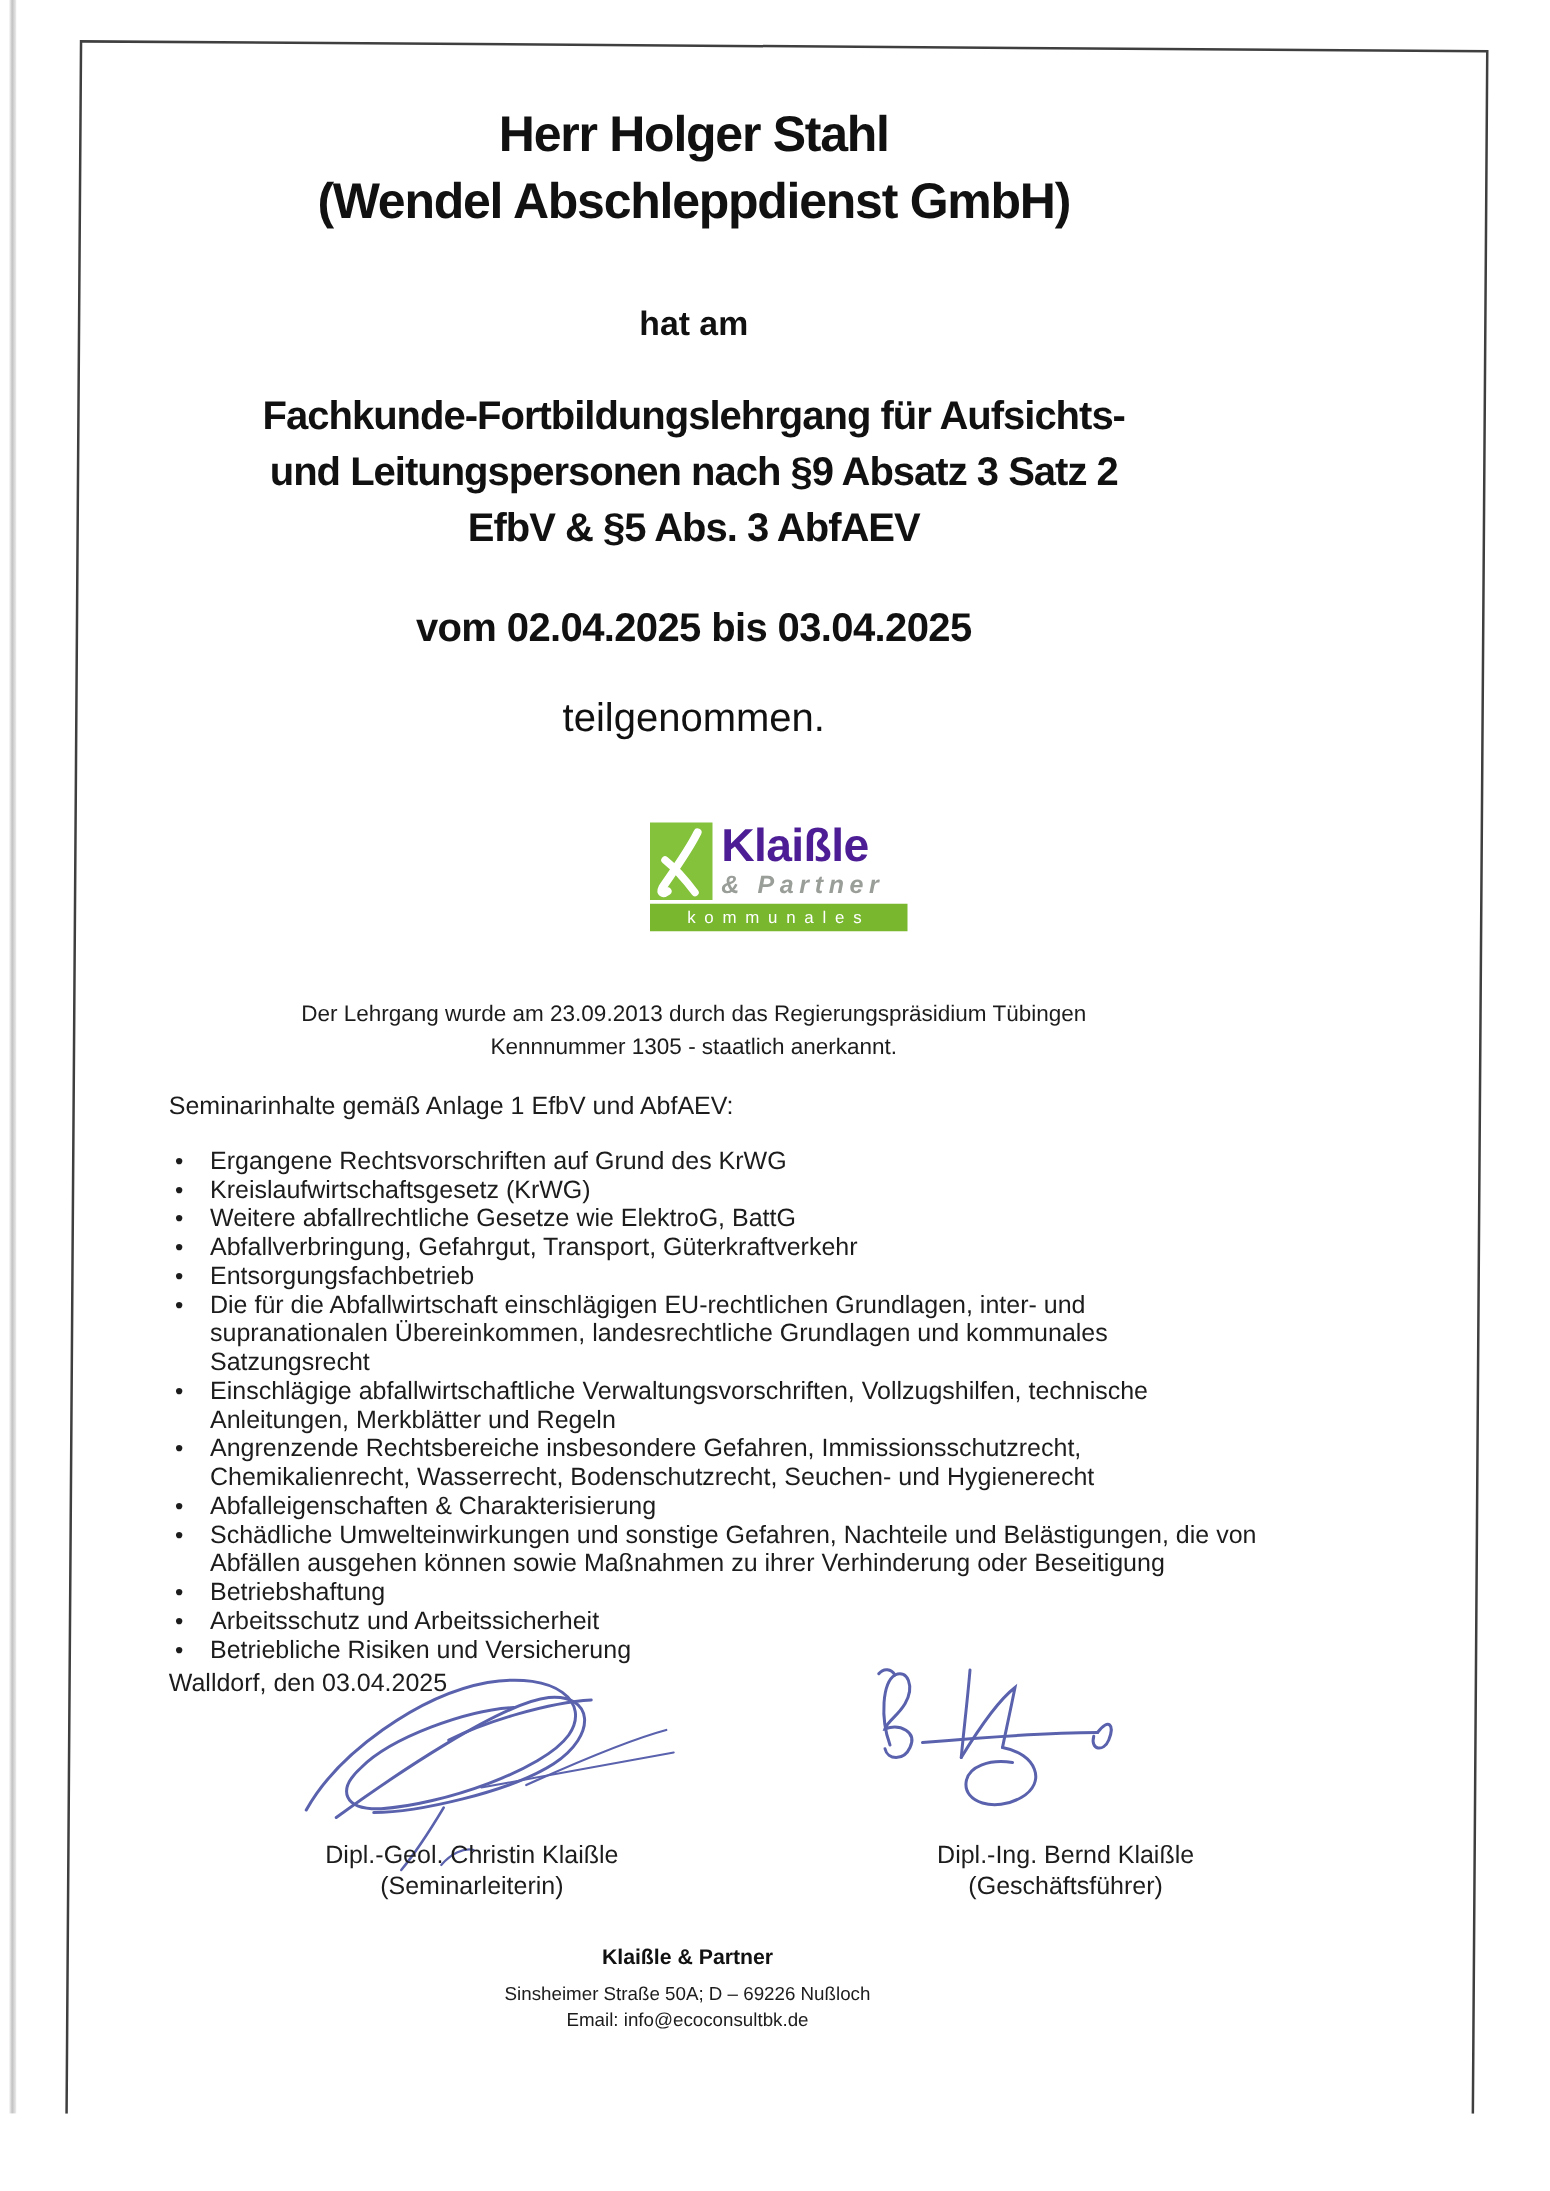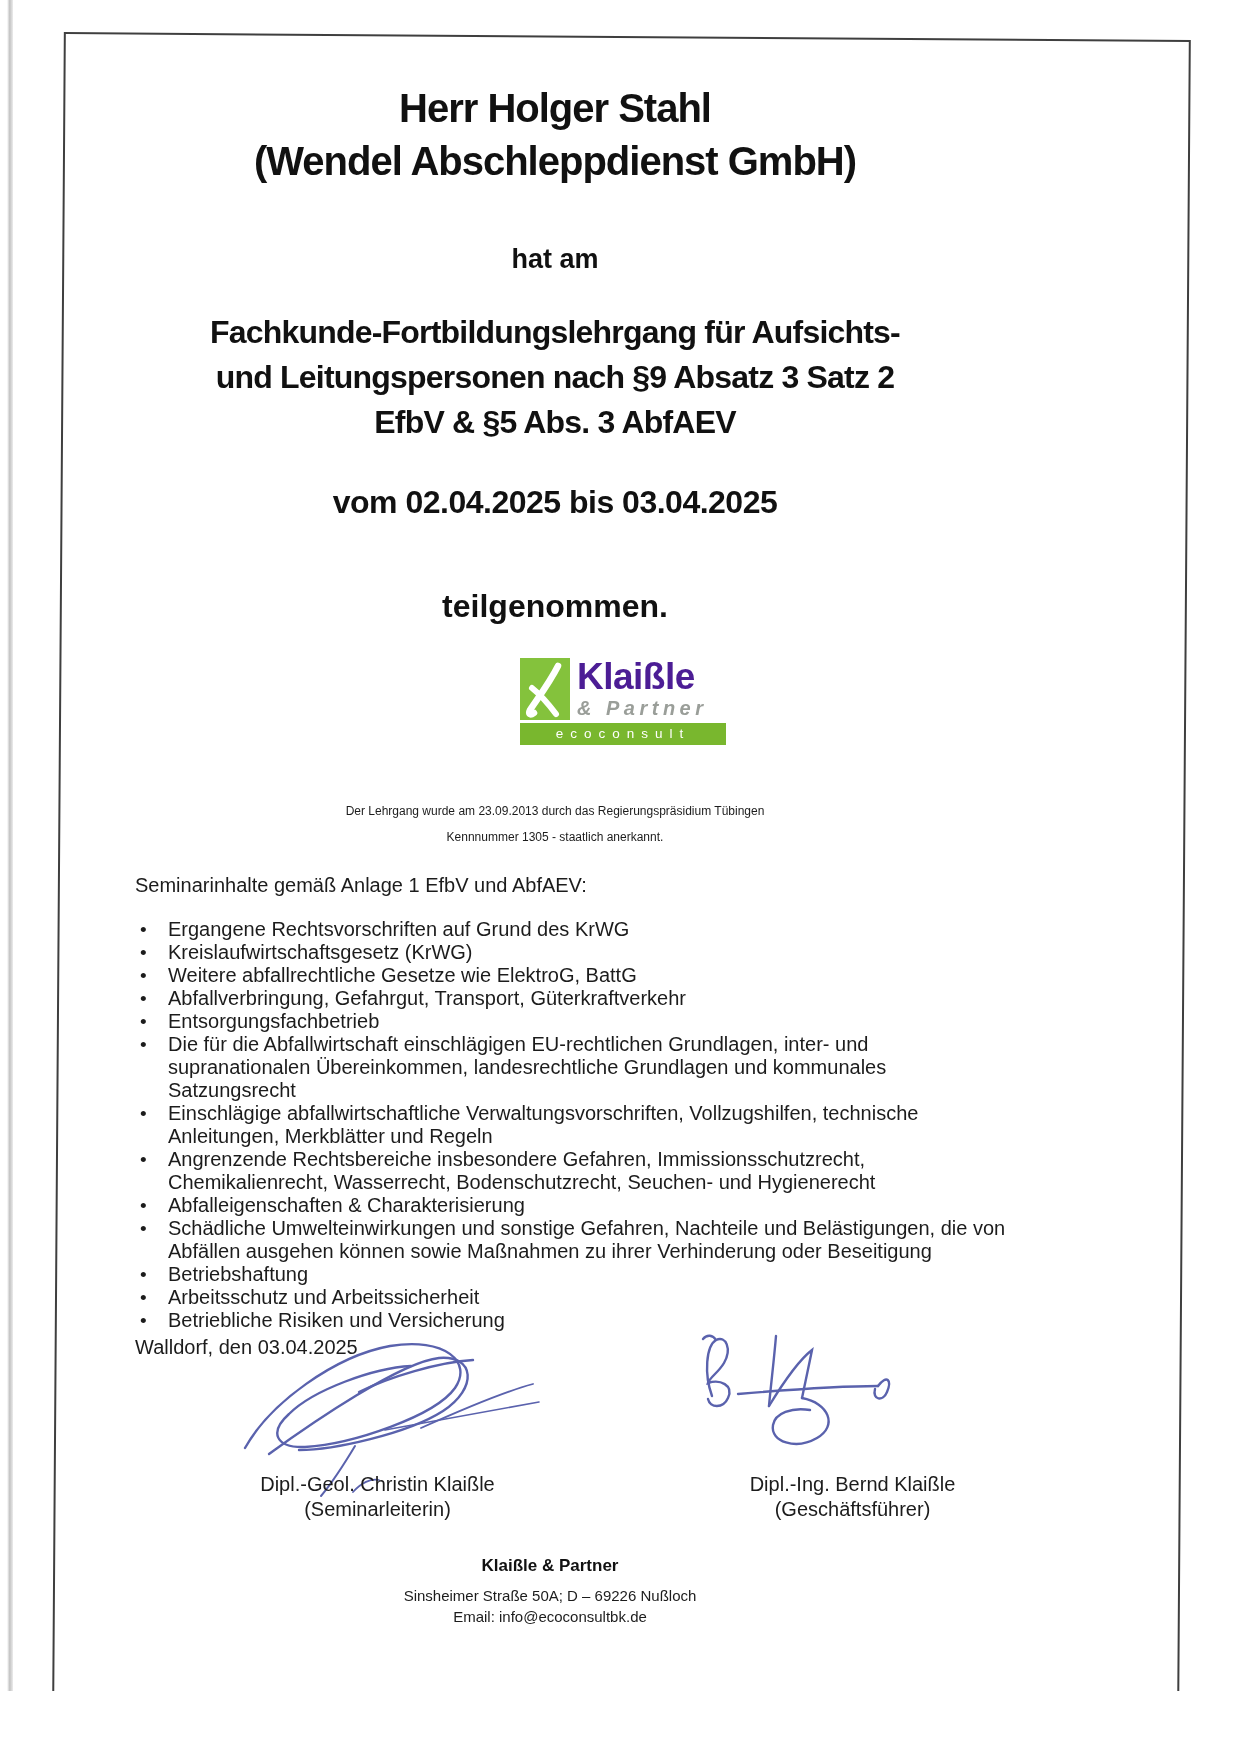--- a/index.html
+++ b/index.html
@@ -15,33 +15,33 @@
     position:absolute;left:58px;top:36px;width:1123px;height:1665px;
     border:2px solid #3f3f3f;transform:rotate(0.4deg);
   }
   .center-col{position:absolute;left:125px;width:860px;text-align:center;}
   .left-col{position:absolute;left:135px;width:860px;text-align:left;}
 
   .recipient{top:82px;font-size:40px;font-weight:bold;line-height:53px;letter-spacing:-1px;color:#111;}
   .hat-am{top:244px;font-size:27px;font-weight:bold;color:#111;}
   .course{top:310px;font-size:32px;font-weight:bold;line-height:45px;letter-spacing:-0.8px;color:#111;}
   .date-range{top:484px;font-size:32px;font-weight:bold;letter-spacing:-0.5px;color:#111;}
-  .participation{top:556px;font-size:32px;font-weight:bold;color:#111;margin-top:32px;}
+  .participation{top:556px;font-size:32px;font-weight:normal;color:#111;}
 
   .logo{position:absolute;left:520px;top:658px;width:206px;}
   .logo-row{display:flex;align-items:flex-start;}
   .logo-square{width:50px;height:62px;flex:none;position:relative;}
   .logo-square svg{position:absolute;left:0;top:0;}
   .logo-names{margin-left:7px;}
   .logo-name{font-size:37px;font-weight:bold;line-height:37px;letter-spacing:-0.5px;}
   .logo-partner{font-size:20px;font-style:italic;letter-spacing:4.5px;line-height:21px;margin-top:3px;white-space:nowrap;font-weight:bold;}
   .logo-bar{margin-top:3px;height:22px;line-height:22px;text-align:center;color:#fff;
     font-size:13.5px;letter-spacing:7px;white-space:nowrap;overflow:hidden;}
 
-  .accreditation{top:798px;font-size:12px;line-height:26px;}
+  .accreditation{top:798px;font-size:18px;line-height:26px;}
   .seminar-heading{top:874px;font-size:20px;}
   .topics{position:absolute;left:135px;top:918px;width:872px;margin:0;padding:0;list-style:none;
     font-size:20px;line-height:23px;}
   .topics li{position:relative;padding-left:33px;white-space:pre-line;}
   .topics li::before{content:"\2022";position:absolute;left:5px;top:0;font-size:19px;}
   .walldorf{top:1336px;font-size:20px;}
 
   .sig-svg{position:absolute;}
   .sig-left-svg{left:235px;top:1328px;}
   .sig-right-svg{left:680px;top:1332px;}
@@ -84,21 +84,21 @@
         <svg width="50" height="62" viewBox="0 0 50 62">
           <path d="M 38,8 C 30,24 18,40 10,52 C 8,56 10,58 14,55" fill="none" stroke="#ffffff" stroke-width="6.5" stroke-linecap="round"></path>
           <path d="M 12,30 C 22,38 30,48 36,56" fill="none" stroke="#ffffff" stroke-width="6" stroke-linecap="round"></path>
         </svg>
       </div>
       <div class="logo-names">
         <div class="logo-name" style="color: #4c1d95;">Klaißle</div>
         <div class="logo-partner" style="color: rgb(154, 158, 153);">&amp; Partner</div>
       </div>
     </div>
-    <div class="logo-bar" style="background-color: rgb(121, 183, 46);">ecoconsult</div>
+    <div class="logo-bar" style="background-color: rgb(121, 183, 46);">kommunales</div>
   </div>
 
   <div class="center-col accreditation">
     <div>Der Lehrgang wurde am 23.09.2013 durch das Regierungspräsidium Tübingen</div>
     <div>Kennnummer 1305 - staatlich anerkannt.</div>
   </div>
 
   <div class="left-col seminar-heading">Seminarinhalte gemäß Anlage 1 EfbV und AbfAEV:</div>
 
   <ul class="topics">

